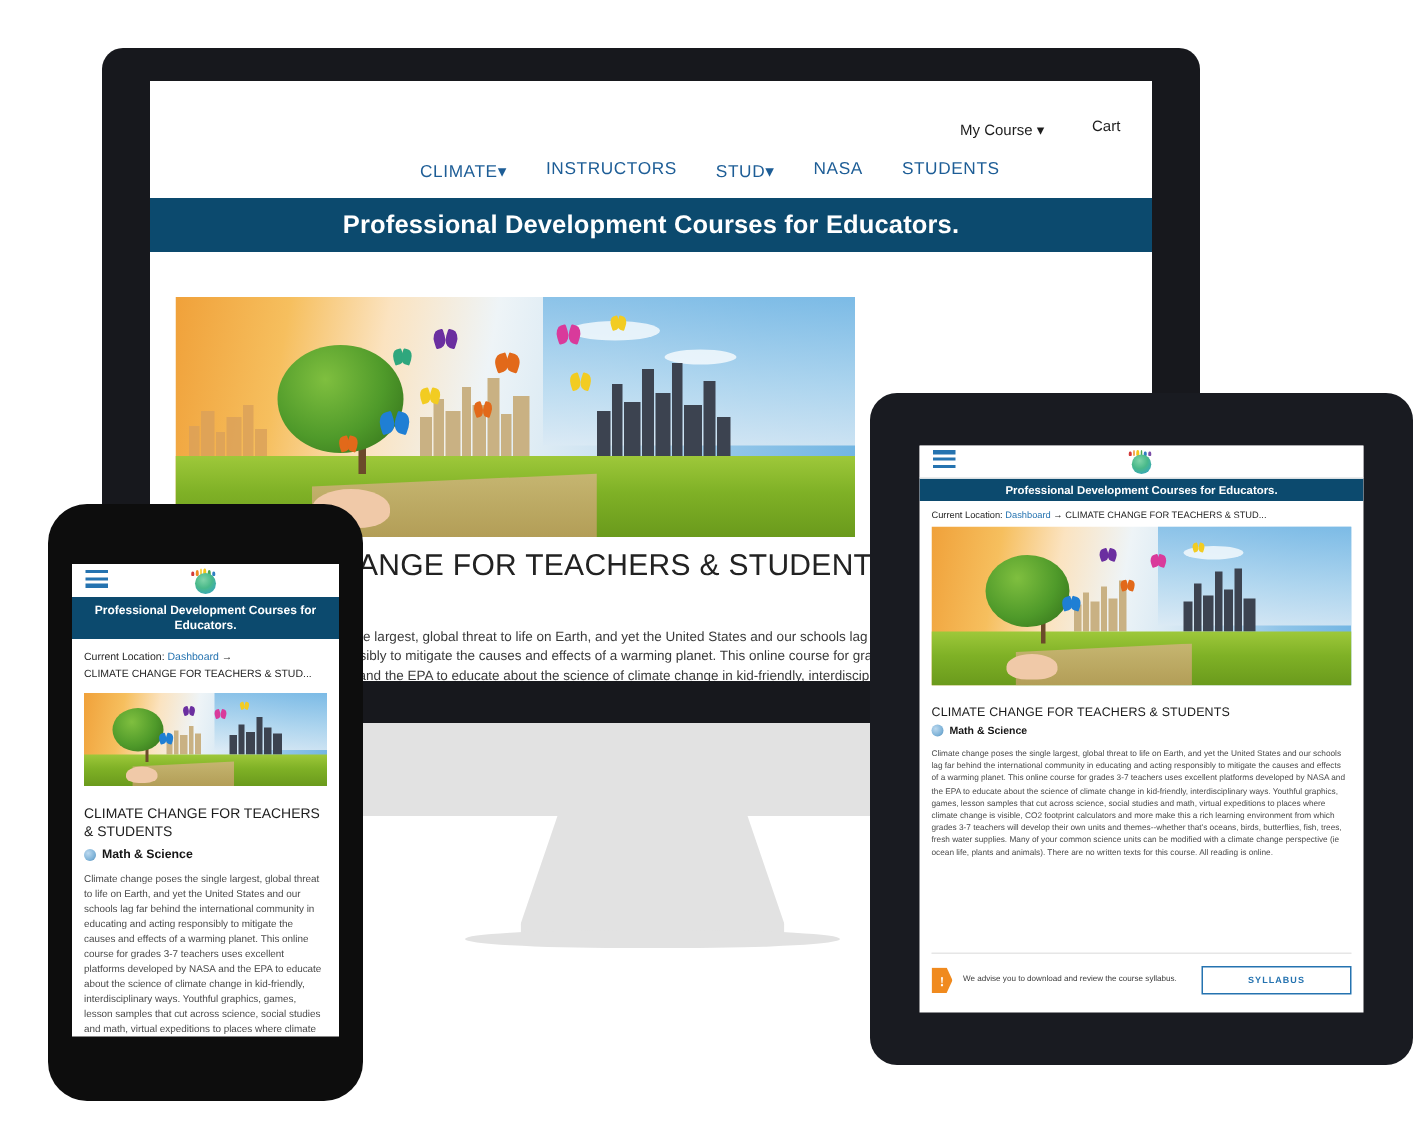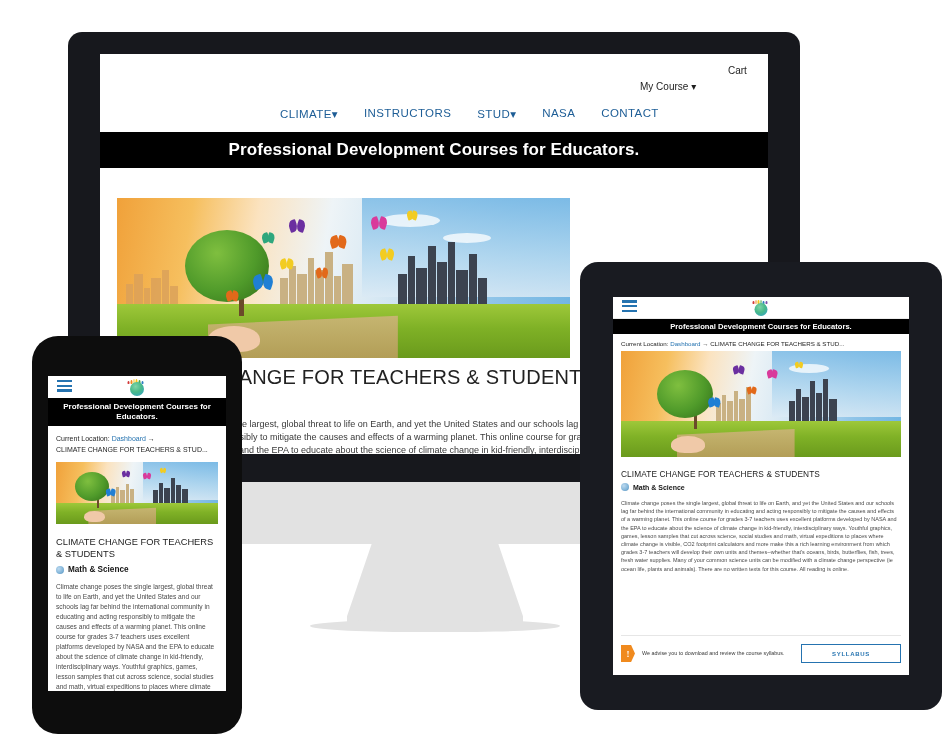--- a/index.html
+++ b/index.html
@@ -38,25 +38,25 @@
   
   .d-header { height:78px; background:#fff; position:relative; }
   .d-logo { position:absolute; left:62px; top:6px; width:120px; height:70px; }
   .d-searchwrap { position:absolute; left:205px; top:22px; width:298px; height:25px;
      border:1px solid #d8d8d8; background:#fff; display:flex; align-items:center; }
   .d-search { flex:1; border:0; outline:0; font-size:9.5px; color:#8b8b8b;
      padding-left:7px; background:transparent; font-family:"Liberation Sans",sans-serif; }
   .d-searchbtn { width:30px; height:23px; border-left:1px solid #e4e4e4; display:flex;
      align-items:center; justify-content:center; background:#fff; }
   .d-acct { position:absolute; left:540px; top:27px; font-size:10px; color:#1d1d1d; }
-  .d-cart { position:absolute; left:628px; top:11px; font-size:10px; color:#1d1d1d; }
+  .d-cart { position:absolute; left:628px; top:25px; font-size:10px; color:#1d1d1d; }
   .d-nav { position:absolute; left:180px; top:53px; display:flex; gap:26px; }
   .d-nav a { font-size:11.5px; color:#1d5d96; letter-spacing:.4px; text-decoration:none; }
 
-  .banner { background:#000000; color:#fff; text-align:center;
+  .banner { background:#0c4a6e; color:#fff; text-align:center;
      font-weight:bold; }
   .d-banner { height:36px; line-height:36px; font-size:17px; letter-spacing:.1px; }
 
   .d-body { position:relative; background:#fff; height:286px; }
   .crumb { font-size:9.5px; color:#262626; padding:9px 0 6px 17px; }
   .crumb a { color:#2573b0; text-decoration:none; }
   .d-hero { position:absolute; left:17px; top:30px; width:453px; height:160px; overflow:hidden; }
   .d-panel { position:absolute; left:482px; top:30px; width:170px; height:72px; background:#f2f2f2; }
   .d-panel-h { font-size:11.5px; font-weight:bold; color:#151515; padding:20px 0 0 12px; }
   .d-title { position:absolute; left:17px; top:198px; font-size:20px; color:#222; letter-spacing:.2px; }
@@ -174,21 +174,21 @@
 
         <div class="d-nav">
           <a>
             <span>CLIMATE</span><span>▾</span>
           </a>
           <a>INSTRUCTORS</a>
           <a>
             <span>STUD</span><span>▾</span>
           </a>
           <a>NASA</a>
-          <a>CONTACT</a>
+          <a>STUDENTS</a>
         </div>
       </div>
 
       <div class="banner d-banner">Professional Development Courses for Educators.</div>
 
       <div class="d-body">
 
         <div class="d-hero">
           <div class="hero-art">
             <div class="hero-sky-r"></div>

